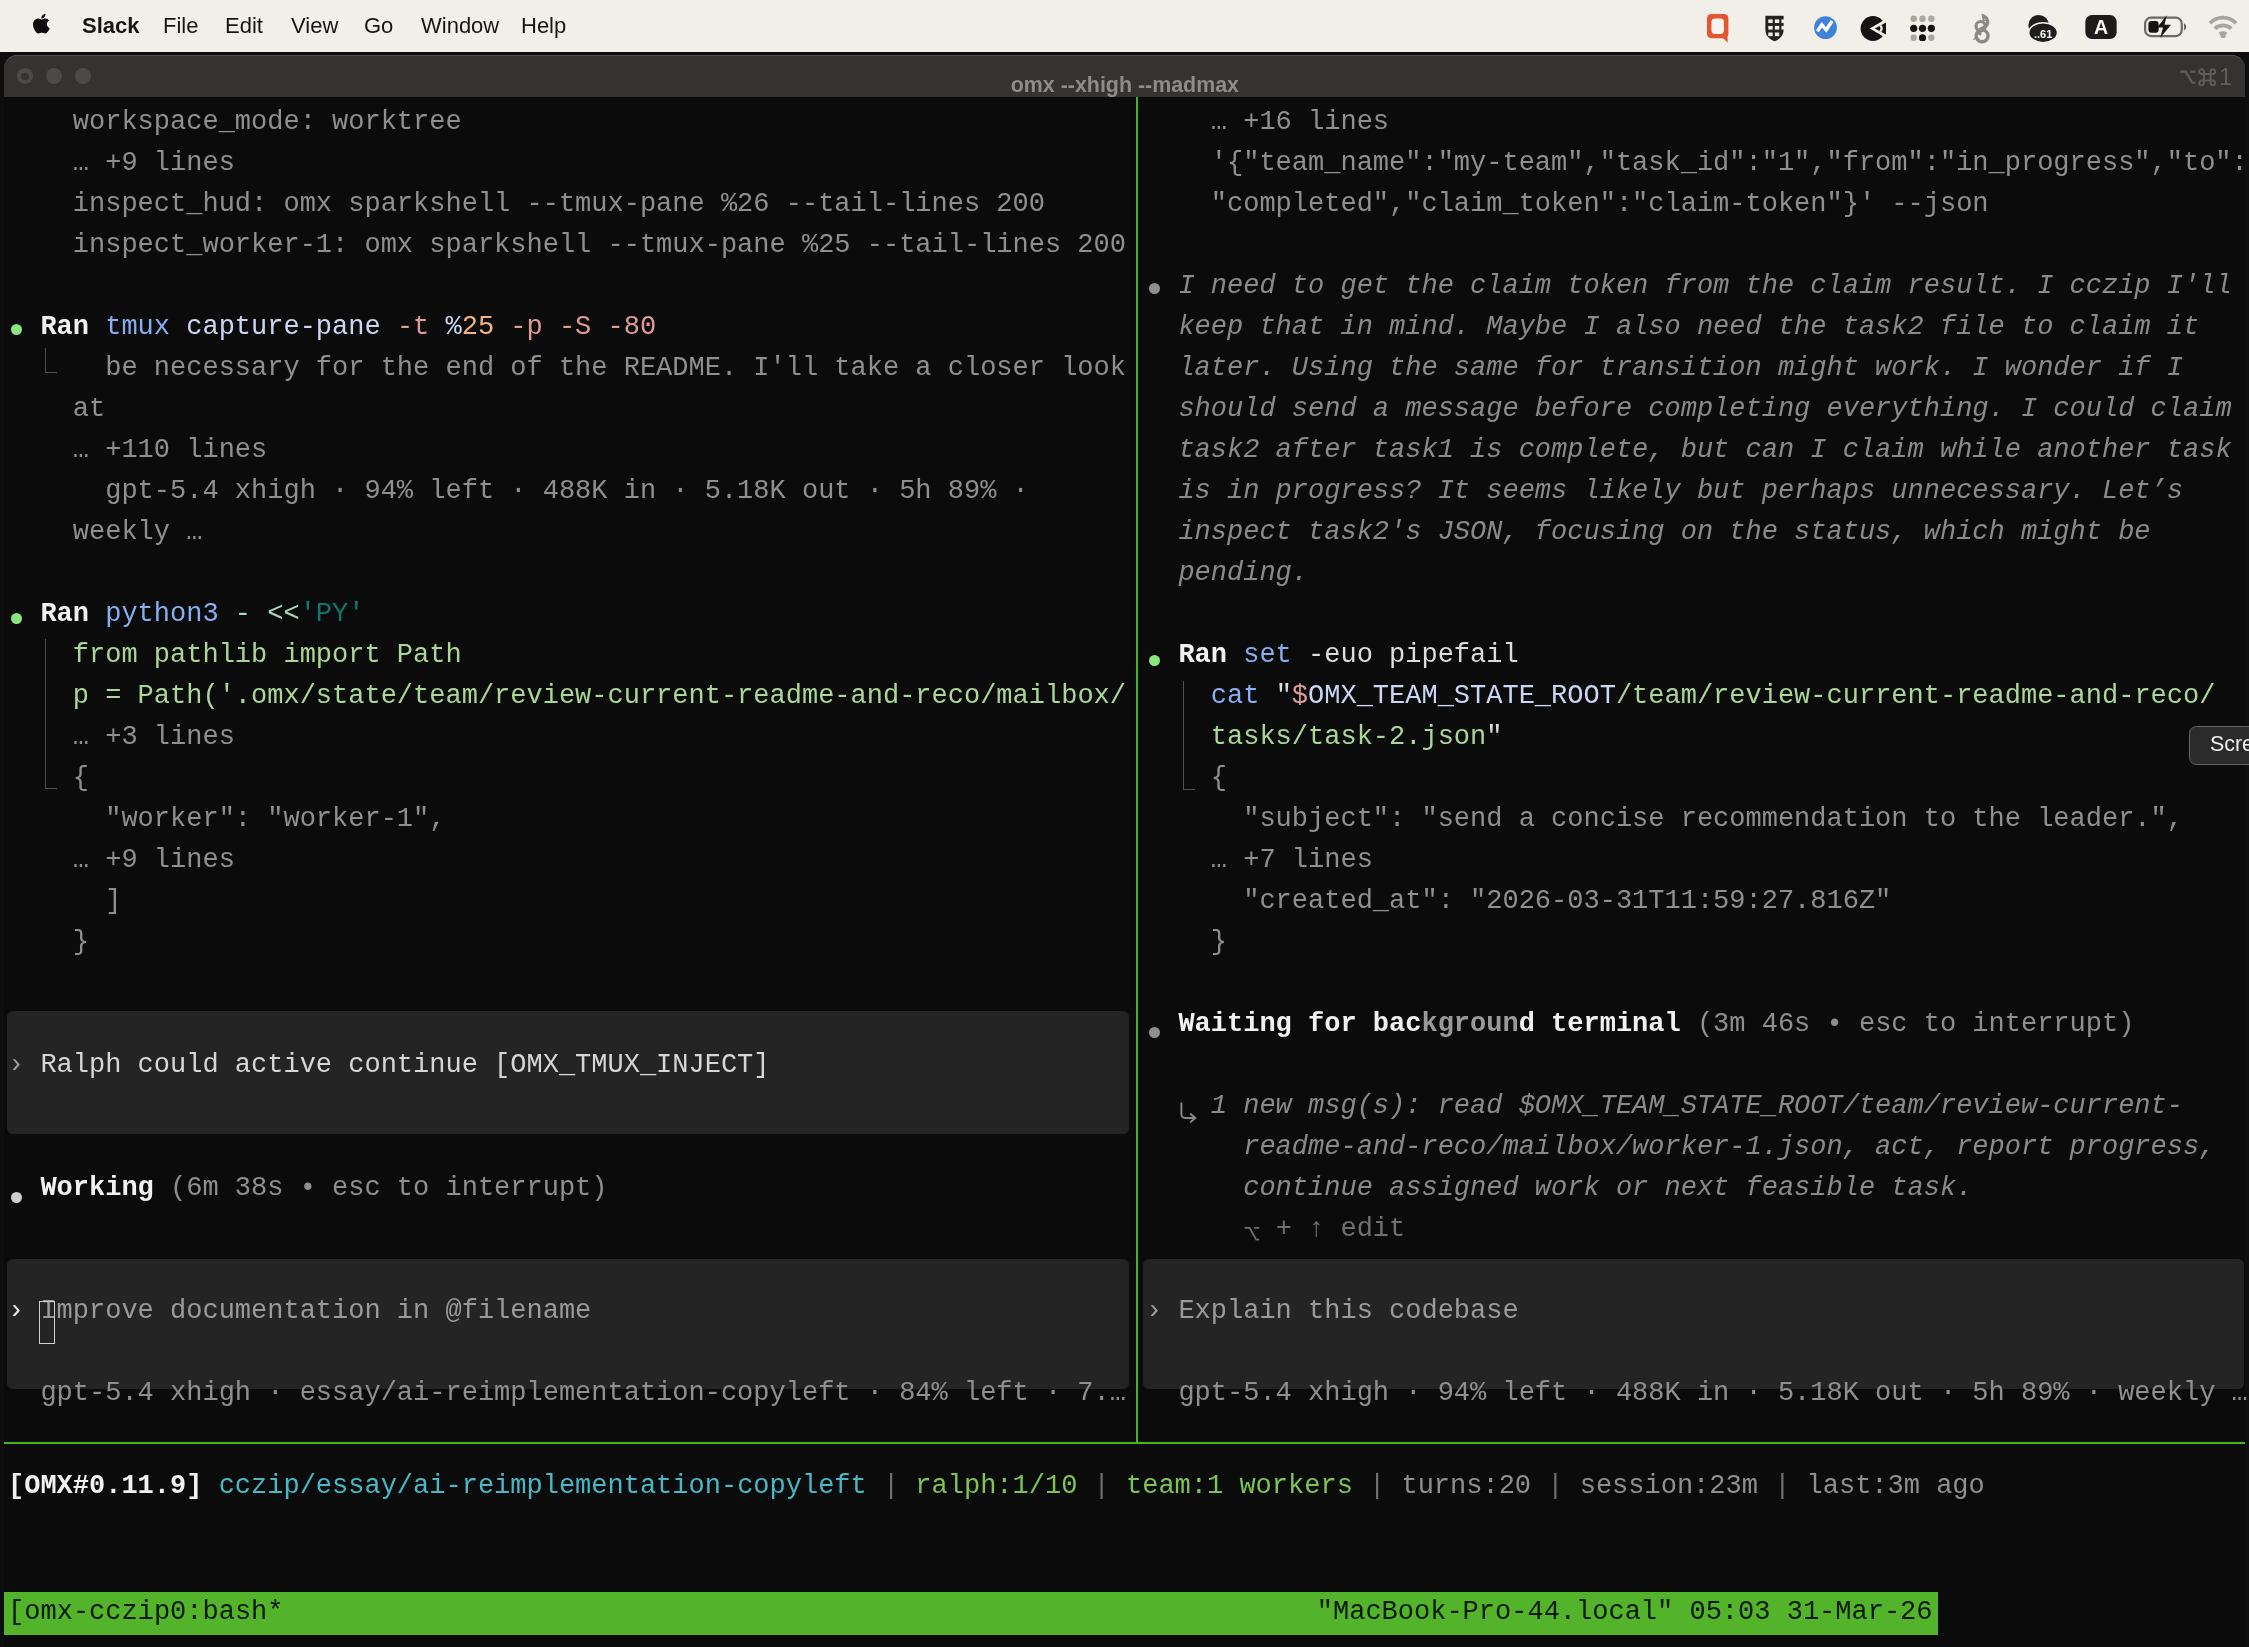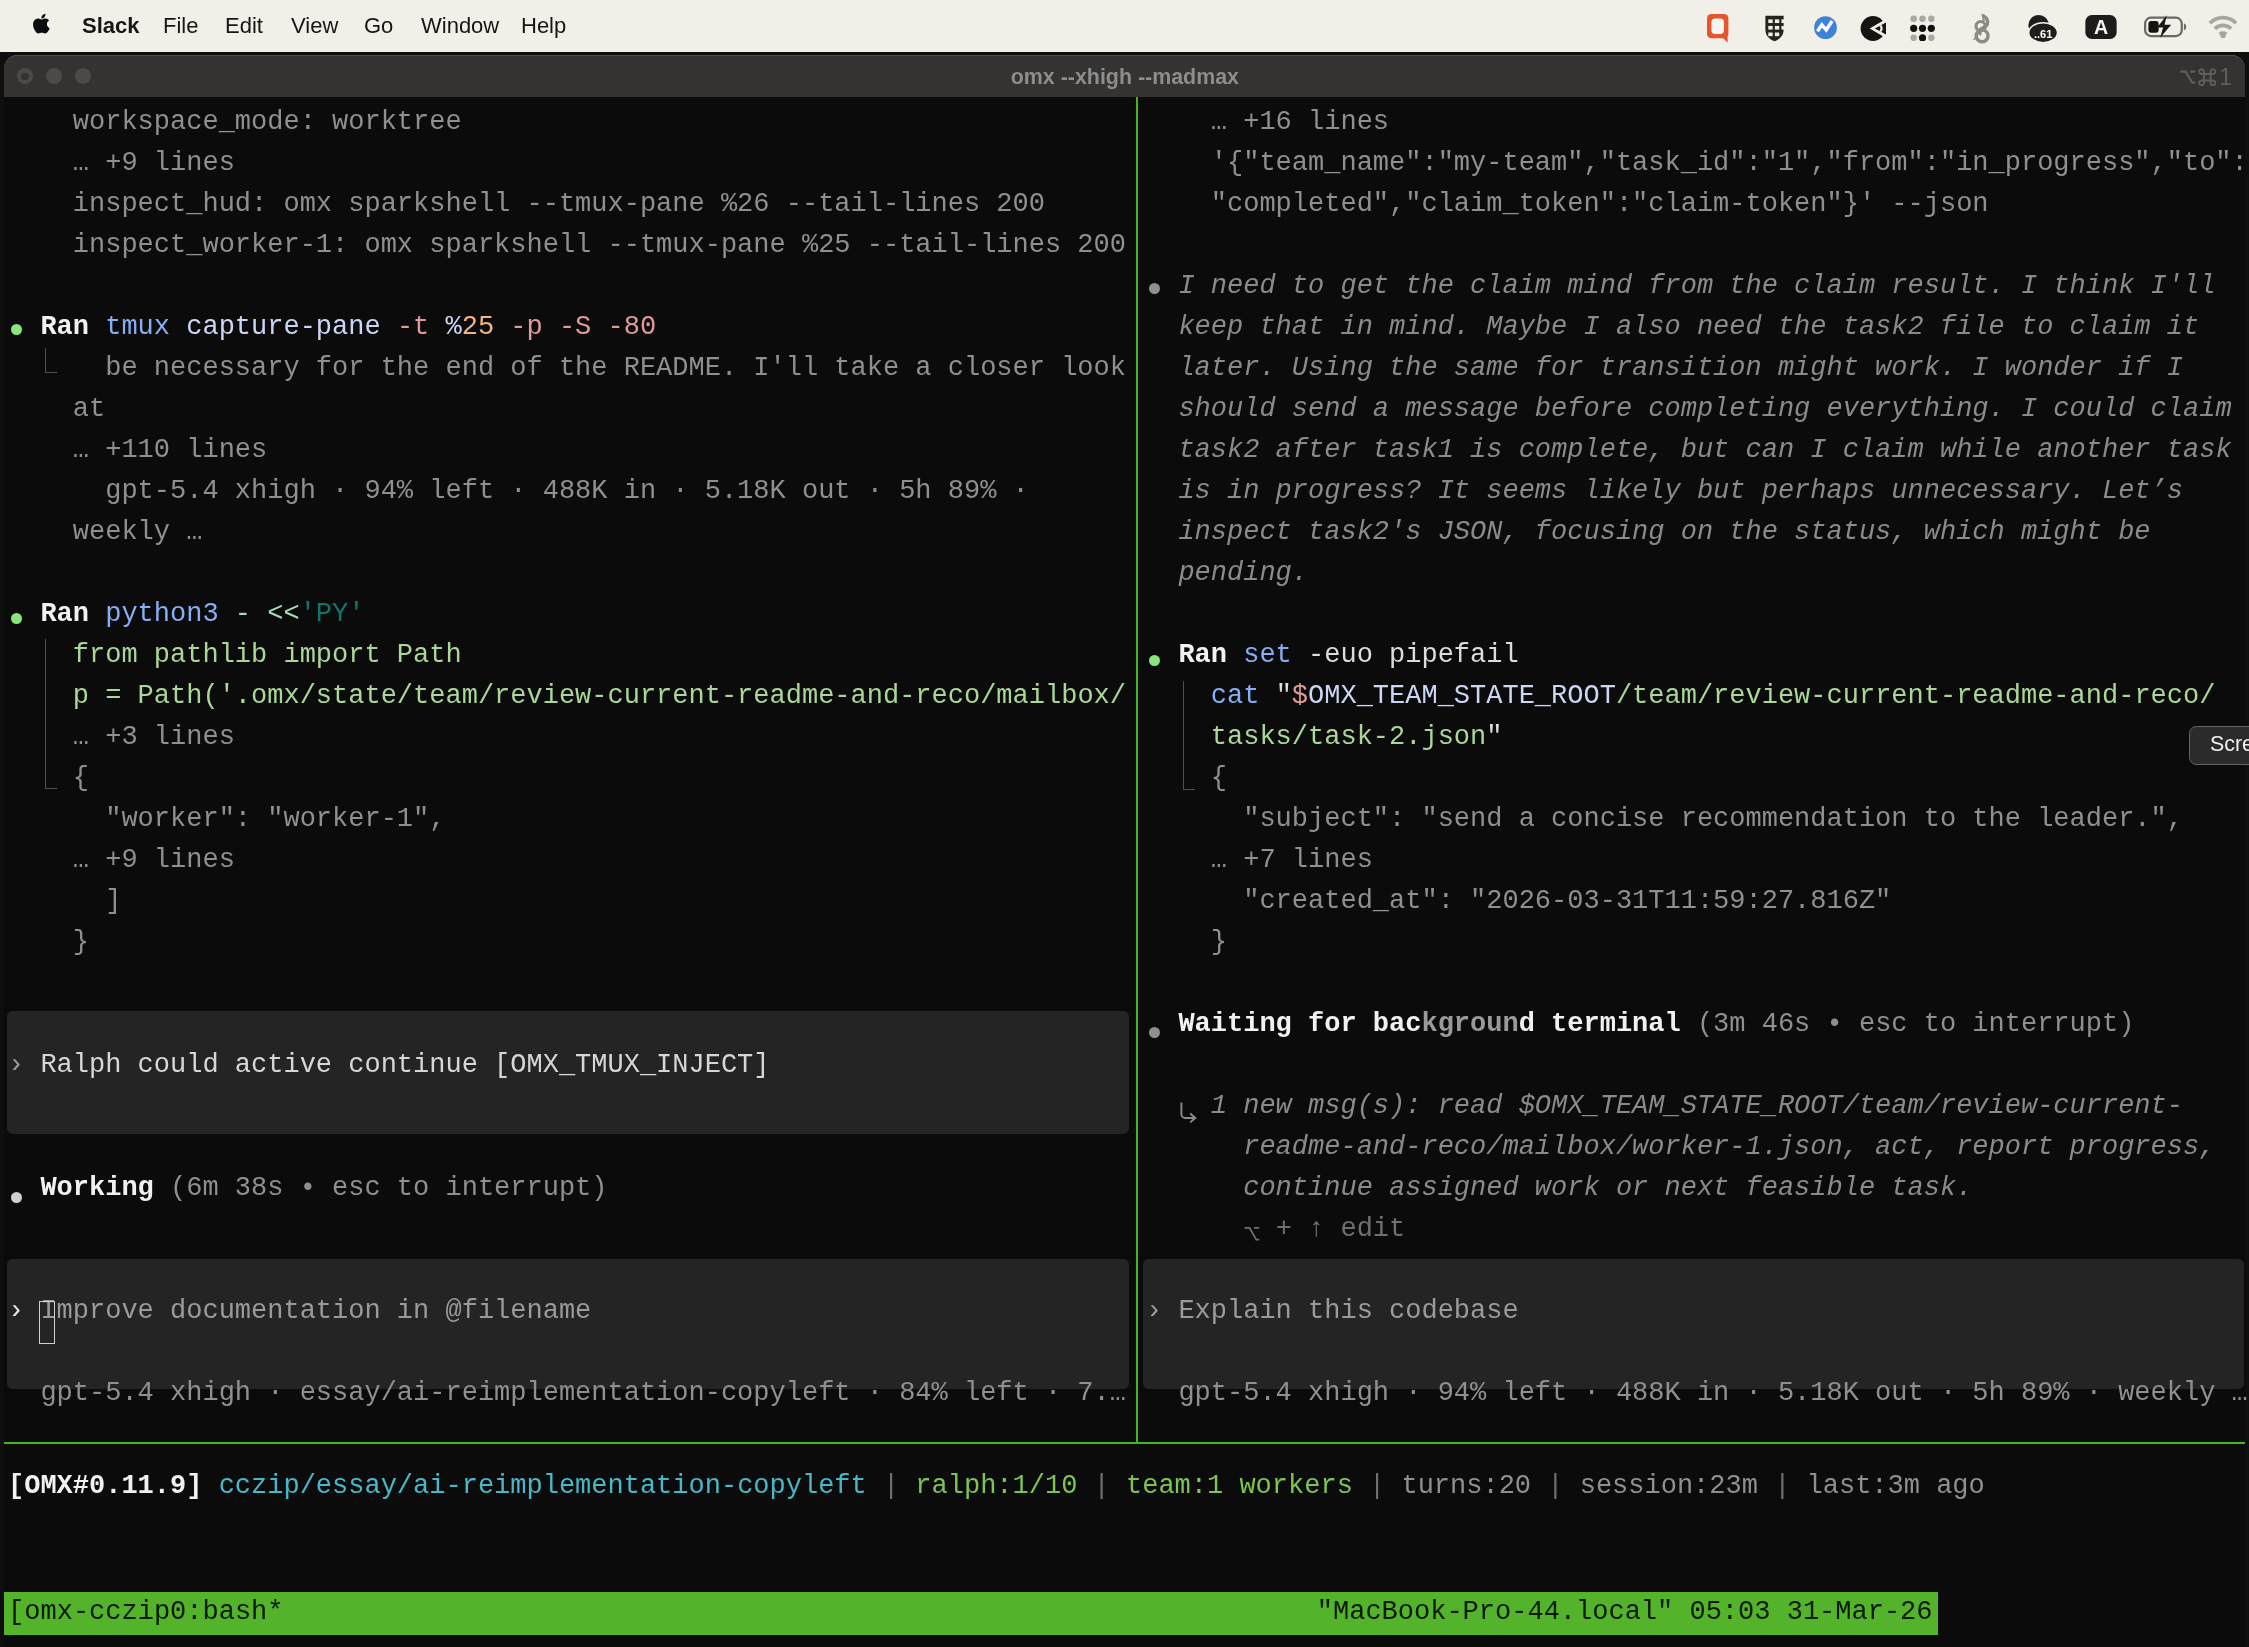--- a/index.html
+++ b/index.html
@@ -1,21 +1,21 @@
 <!DOCTYPE html>
 <html style="font-size:11.8px"><head>
 <meta charset="utf-8">
 <style>
 html,body{margin:0;padding:0;}
 body{width:2250px;height:1648px;overflow:hidden;background:#0e0e0e;position:relative;font-family:"Liberation Sans",sans-serif;}
 #menubar{position:absolute;left:0;top:0;width:2250px;height:52px;background:#f1efe7;}
 .mi{position:absolute;top:0;height:52px;line-height:52px;font-size:22px;color:#161616;}
 #win{position:absolute;left:4.4px;top:55px;width:2241px;height:1592px;background:#0b0b0b;border-radius:13.3px 13.3px 0 0;}
 #titlebar{position:absolute;left:0;top:0;width:2241px;height:42px;background:#353331;border-radius:13.3px 13.3px 0 0;box-shadow:inset 0 0.7px 0 #5a5a58;}
-#title{position:absolute;left:0;top:0;width:2241px;height:36px;line-height:44px;text-align:center;color:#8d8d8d;font-size:21.4px;font-weight:bold;}
+#title{position:absolute;left:0;top:8px;width:2241px;height:36px;line-height:44px;text-align:center;color:#8d8d8d;font-size:21.4px;font-weight:bold;}
 .tl{position:absolute;top:13.3px;width:16px;height:16px;border-radius:50%;background:#4c4a47;}
 pre{position:absolute;margin:0;font-family:"Liberation Mono",monospace;font-size:27px;line-height:41px;color:#8f8f8f;white-space:pre;}
 .w{color:#f1f1f1;font-weight:bold;}
 .wd{color:#9a9a9a;font-weight:bold;}
 .wt{color:#d6d6d6;}
 .bl{color:#86aef2;}
 .pv{color:#ccd6f4;margin-top:24px;}
 .sa{color:#e09a98;}
 .or{color:#f2b581;}
 .gr{color:#aad795;}
@@ -168,21 +168,21 @@
   <span class="w">Working</span> (6m 38s • esc to interrupt)
 
 
 <span class="p2">›</span> <span class="ph">Improve documentation in @filename</span>
 
   gpt-5.4 xhigh · essay/ai-reimplementation-copyleft · 84% left · 7.…</pre>
 <pre id="paneR" style="left:1146px;top:102px;">    … +16 lines
     '{"team_name":"my-team","task_id":"1","from":"in_progress","to":
     "completed","claim_token":"claim-token"}' --json
 
-  <span class="it">I need to get the claim mind from the claim result. I think I'll</span>
+  <span class="it">I need to get the claim token from the claim result. I cczip I'll</span>
   <span class="it">keep that in mind. Maybe I also need the task2 file to claim it</span>
   <span class="it">later. Using the same for transition might work. I wonder if I</span>
   <span class="it">should send a message before completing everything. I could claim</span>
   <span class="it">task2 after task1 is complete, but can I claim while another task</span>
   <span class="it">is in progress? It seems likely but perhaps unnecessary. Let’s</span>
   <span class="it">inspect task2's JSON, focusing on the status, which might be</span>
   <span class="it">pending.</span>
 
   <span class="w">Ran</span> <span class="bl">set</span> <span class="lt">-euo pipefail</span>
     <span class="bl">cat</span> <span class="lt">"</span><span class="sa">$</span><span class="pv">OMX_TEAM_STATE_ROOT</span><span class="gr">/team/review-current-readme-and-reco/</span>

